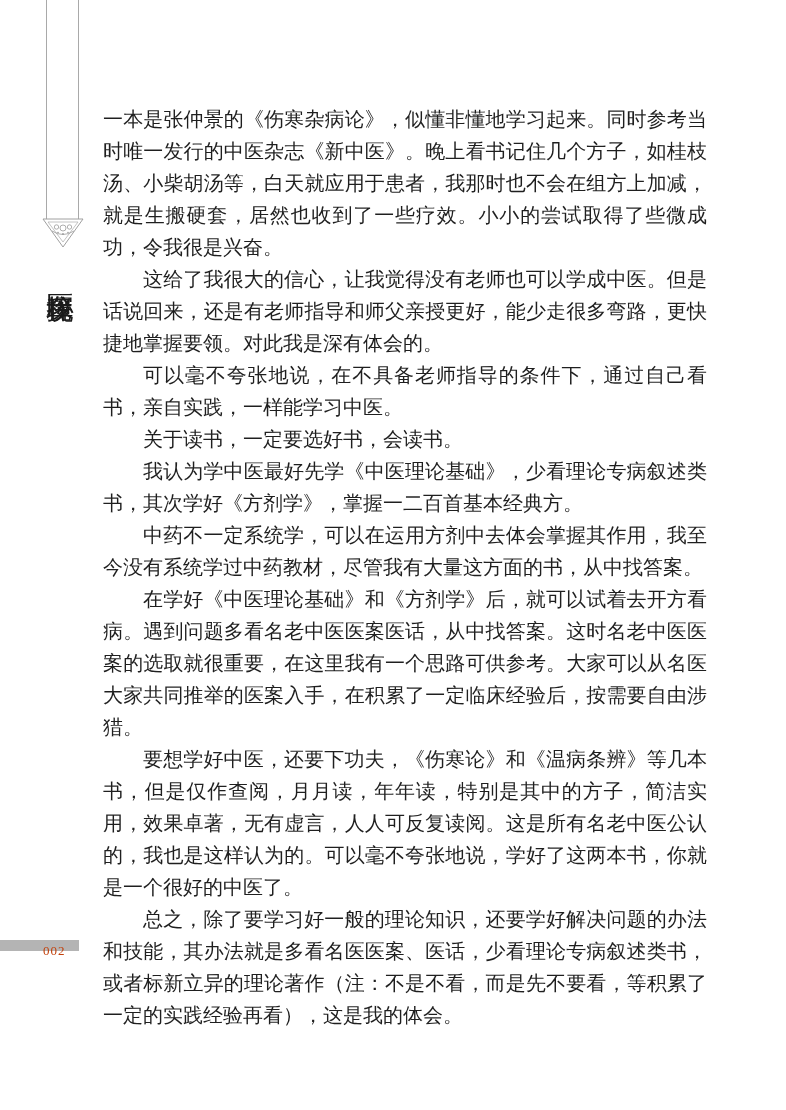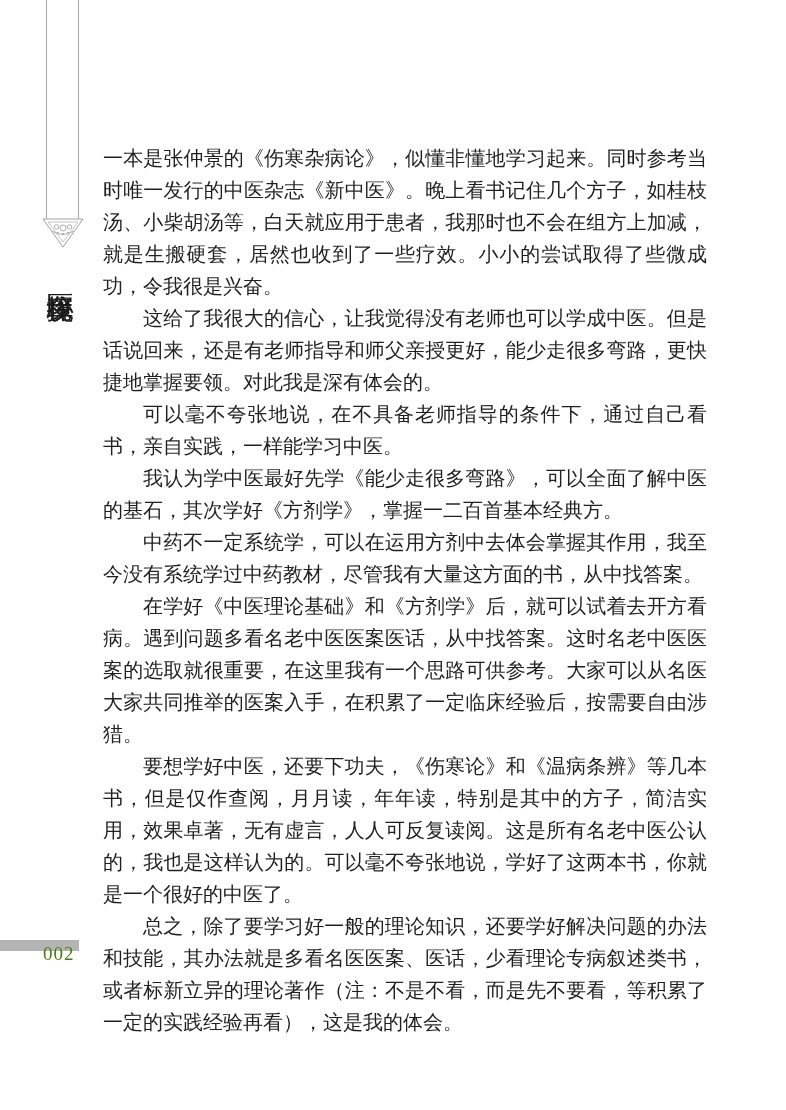--- a/index.html
+++ b/index.html
@@ -44,43 +44,42 @@
     left:0;
     top:940px;
     width:79px;
     height:11px;
     background:var(--bar-color);
   }
   .page-num{
     position:absolute;
     left:43px;
     top:943px;
-    font-size:19px;
-    color:#4d7c0f;
+    font-size:13px;
+    color:#c2410c;
     font-family:"Liberation Serif","DejaVu Serif",serif;
     letter-spacing:1px;
   }
   
   .body-text{
     position:absolute;
     left:103px;
     top:103px;
     width:604px;
     color:var(--text-color);
     font-size:20px;
     line-height:32px;
     text-align:justify;
   }
   .para{
     text-indent:2em;
     text-justify:inter-ideograph;
   }
   .para.no-indent{
     text-indent:0;
-    margin-top:39px;
   }
 </style>
 </head>
 <body>
 
 <div class="page">
 
   <svg class="ribbon" width="46" height="252" viewBox="0 0 46 252">
     <line x1="6.5" y1="0" x2="6.5" y2="220" stroke="#a9a9a9" stroke-width="1"></line>
     <line x1="38.5" y1="0" x2="38.5" y2="220" stroke="#a9a9a9" stroke-width="1"></line>
@@ -101,20 +100,21 @@
 
   <div class="vertical-title">医境探秘</div>
 
   <div class="page-num-bar"></div>
   <div class="page-num">002</div>
 
   <div class="body-text">
       <p class="para no-indent">一本是张仲景的《伤寒杂病论》，似懂非懂地学习起来。同时参考当时唯一发行的中医杂志《新中医》。晚上看书记住几个方子，如桂枝汤、小柴胡汤等，白天就应用于患者，我那时也不会在组方上加减，就是生搬硬套，居然也收到了一些疗效。小小的尝试取得了些微成功，令我很是兴奋。</p>
       <p class="para">这给了我很大的信心，让我觉得没有老师也可以学成中医。但是话说回来，还是有老师指导和师父亲授更好，能少走很多弯路，更快捷地掌握要领。对此我是深有体会的。</p>
       <p class="para">可以毫不夸张地说，在不具备老师指导的条件下，通过自己看书，亲自实践，一样能学习中医。</p>
-      <p class="para">我认为学中医最好先学《能少走很多弯路》，可以全面了解中医的基石，其次学好《方剂学》，掌握一二百首基本经典方。</p>
+      <p class="para">关于读书，一定要选好书，会读书。</p>
+      <p class="para">我认为学中医最好先学《中医理论基础》，少看理论专病叙述类书，其次学好《方剂学》，掌握一二百首基本经典方。</p>
       <p class="para">中药不一定系统学，可以在运用方剂中去体会掌握其作用，我至今没有系统学过中药教材，尽管我有大量这方面的书，从中找答案。</p>
       <p class="para">在学好《中医理论基础》和《方剂学》后，就可以试着去开方看病。遇到问题多看名老中医医案医话，从中找答案。这时名老中医医案的选取就很重要，在这里我有一个思路可供参考。大家可以从名医大家共同推举的医案入手，在积累了一定临床经验后，按需要自由涉猎。</p>
       <p class="para">要想学好中医，还要下功夫，《伤寒论》和《温病条辨》等几本书，但是仅作查阅，月月读，年年读，特别是其中的方子，简洁实用，效果卓著，无有虚言，人人可反复读阅。这是所有名老中医公认的，我也是这样认为的。可以毫不夸张地说，学好了这两本书，你就是一个很好的中医了。</p>
       <p class="para">总之，除了要学习好一般的理论知识，还要学好解决问题的办法和技能，其办法就是多看名医医案、医话，少看理论专病叙述类书，或者标新立异的理论著作（注：不是不看，而是先不要看，等积累了一定的实践经验再看），这是我的体会。</p>
     </div>
 
 </div>
 
 </body></html>

